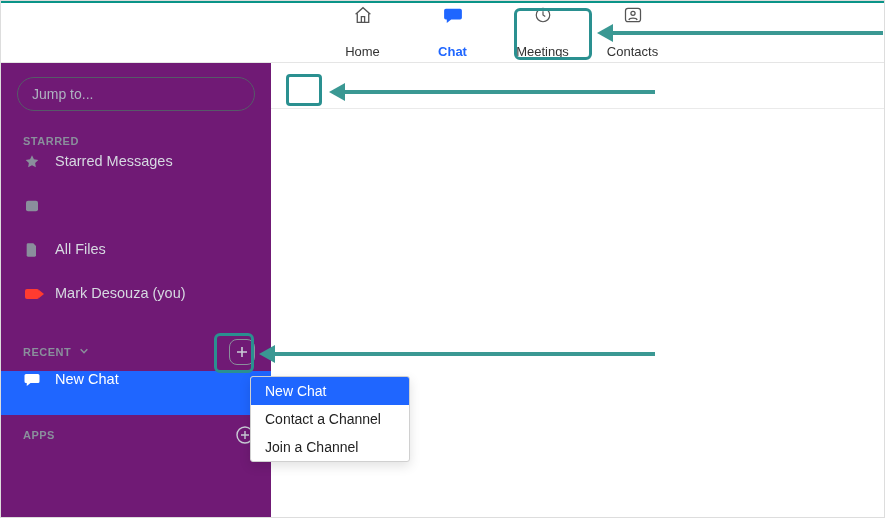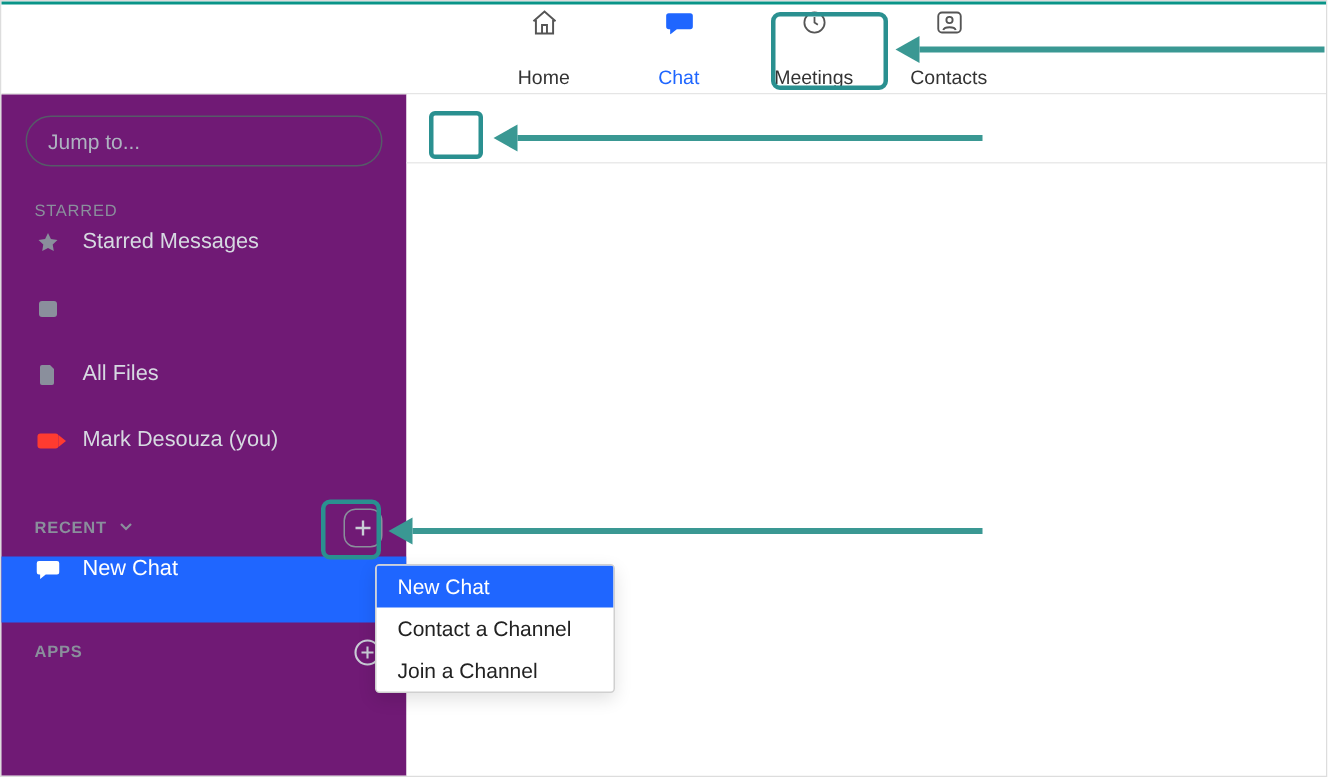--- a/index.html
+++ b/index.html
@@ -4,34 +4,34 @@
 <style>
   * { box-sizing: border-box; margin: 0; padding: 0; font-family: -apple-system, BlinkMacSystemFont, "Segoe UI", Arial, sans-serif; }
   html, body { width: 885px; height: 518px; overflow: hidden; background: #fff; }
   .app { width: 885px; height: 518px; display: flex; flex-direction: column; border: 1px solid #ddd; }
 
   
   .topnav { height: 62px; background: #fff; border-top: 2px solid #0a9488; border-bottom: 1px solid #e5e5e5; display: flex; align-items: stretch; justify-content: center; position: relative; }
   .topnav-inner { display: flex; align-items: stretch; gap: 0; margin-left: 110px; }
   .nav-item { width: 90px; display: flex; flex-direction: column; align-items: center; justify-content: center; gap: 20px; cursor: pointer; color: #333; font-size: 13px; }
   .nav-item .icon { width: 22px; height: 18px; display: flex; align-items: center; justify-content: center; }
-  .nav-item.active { color: #1f66ff; }
+  .nav-item.active { color: #1f66ff; font-weight: bold; }
   .nav-highlight { position: absolute; border: 3px solid #2a9090; border-radius: 6px; pointer-events: none; }
 
   
   .body { flex: 1; display: flex; min-height: 0; }
   .sidebar { width: 270px; background: #701a75; color: #c9cdd6; display: flex; flex-direction: column; padding-top: 14px; position: relative; }
   .main { flex: 1; background: #fff; position: relative; }
 
   
   .jump { margin: 0 16px 12px 16px; }
   .jump input { width: 100%; height: 34px; background: transparent; border: 1px solid #565a68; border-radius: 18px; color: #c9cdd6; padding: 0 14px; font-size: 14px; outline: none; }
   .jump input::placeholder { color: #aeb3c0; }
 
-  .section-label { color: #8a8f9c; font-size: 11px; letter-spacing: 0.5px; padding: 12px 8px 6px 22px; font-weight: 400; display: flex; align-items: center; gap: 6px; }
+  .section-label { color: #8a8f9c; font-size: 11px; letter-spacing: 0.5px; padding: 12px 8px 6px 22px; font-weight: 700; display: flex; align-items: center; gap: 6px; }
   .section-row { display: flex; align-items: center; justify-content: space-between; padding: 10px 16px 6px 22px; }
   .section-row .left { display:flex; align-items:flex-start; gap:8px; color:#8a8f9c; font-size:11px; letter-spacing:0.5px; font-weight:600;}
   .chev { color:#8a8f9c; }
 
   .side-item { display: flex; align-items: flex-start; gap: 14px; height: 44px; padding: 0 22px; font-size: 14.5px; color: #d6d9e1; cursor: pointer; }
   .side-item .sicon { width: 18px; height: 18px; display:flex; align-items:center; justify-content:center; color:#8a8f9c; }
   .side-item.active-blue { background: #1f66ff; color: #fff; border-radius: 0; }
   .side-item.active-blue .sicon { color: #fff; }
 
   .plus-box { width: 26px; height: 26px; border: 1.5px solid #8a8f9c; border-radius: 8px; display:flex; align-items:center; justify-content:center; color:#c9cdd6; cursor:pointer; }

